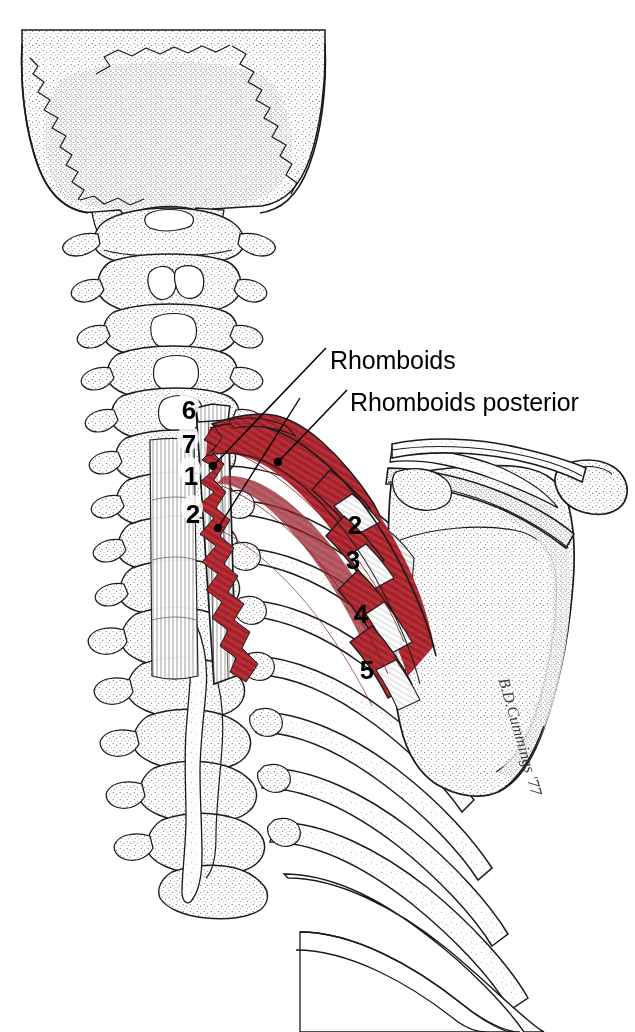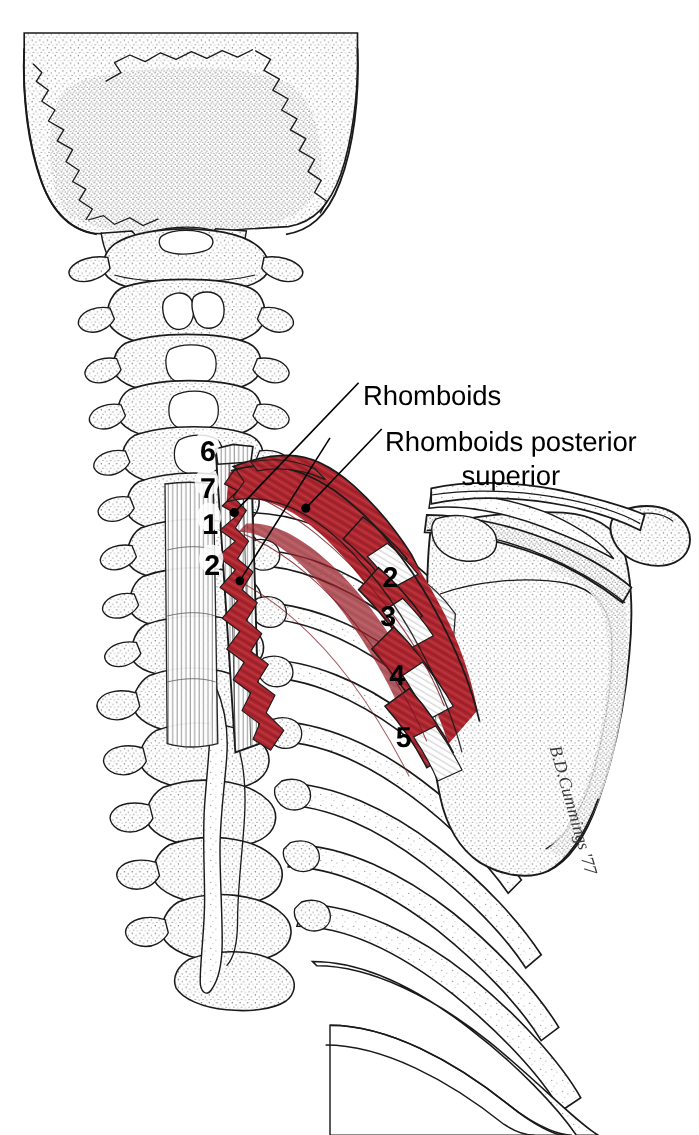--- a/index.html
+++ b/index.html
@@ -505,21 +505,20 @@
       <ellipse cx="188" cy="438" rx="11" ry="13" fill="#ffffff" opacity="0.85"></ellipse>
       <ellipse cx="190" cy="470" rx="11" ry="13" fill="#ffffff" opacity="0.85"></ellipse>
       <ellipse cx="192" cy="508" rx="11" ry="13" fill="#ffffff" opacity="0.85"></ellipse>
     </g>
   </svg>
 
   <div class="label-text callout-label" style="left:330px; top:328px;">Rhomboids</div>
 
   <div class="label-text callout-label two-line" style="left:350px; top:368px;">
     <div style="text-align:left;">Rhomboids posterior</div>
-    <div style="text-align:center;">superior</div>
   </div>
 
   <div class="label-text num-label" style="left:179px; top:397px; width:20px;">6</div>
   <div class="label-text num-label" style="left:179px; top:431px; width:20px;">7</div>
   <div class="label-text num-label" style="left:181px; top:463px; width:20px;">1</div>
   <div class="label-text num-label" style="left:183px; top:501px; width:20px;">2</div>
 
   <div class="label-text num-label" style="left:345px; top:512px; width:20px;">2</div>
   <div class="label-text num-label" style="left:343px; top:547px; width:20px;">3</div>
   <div class="label-text num-label" style="left:351px; top:601px; width:20px;">4</div>

